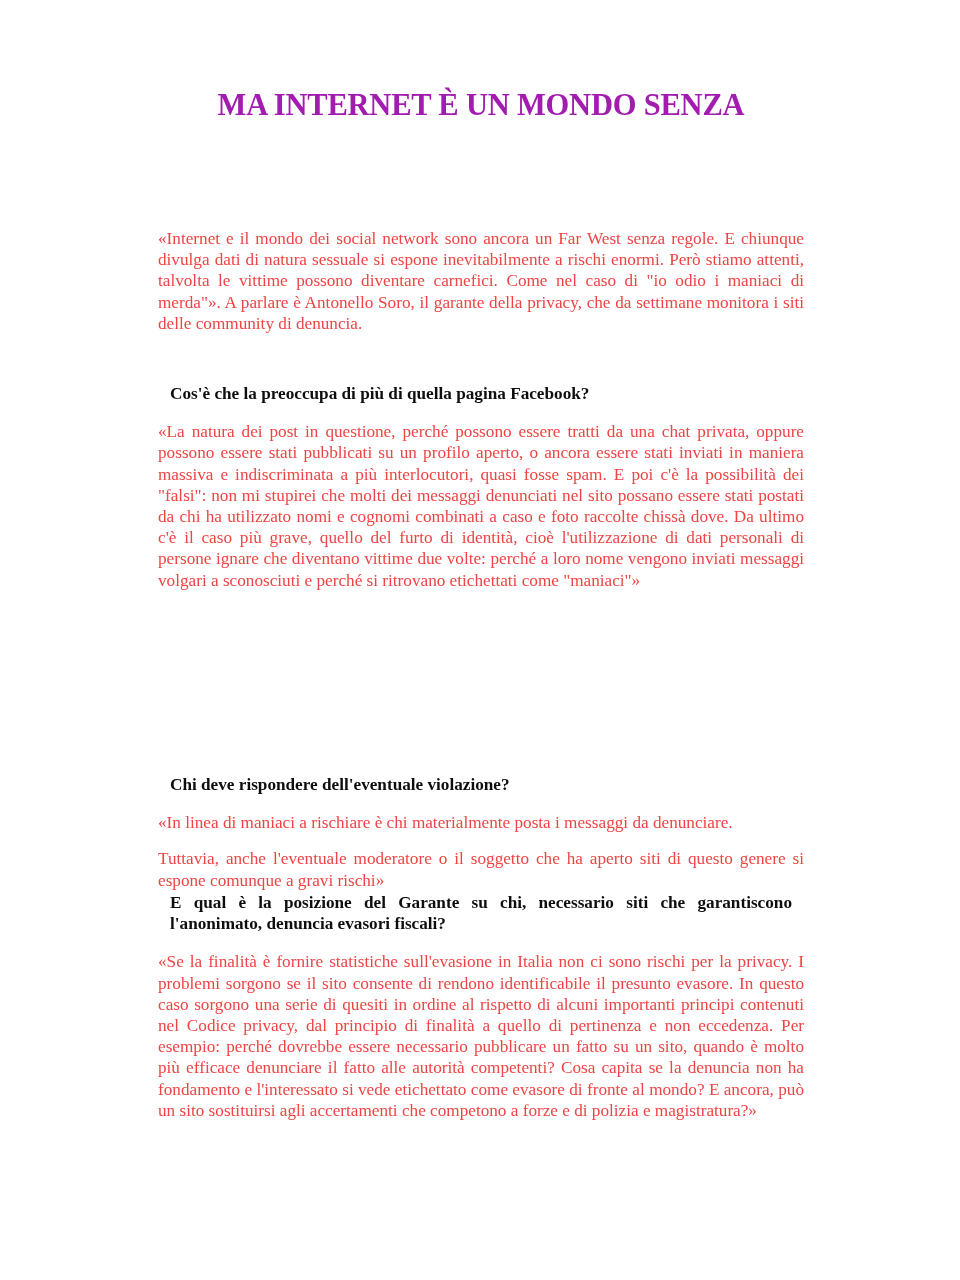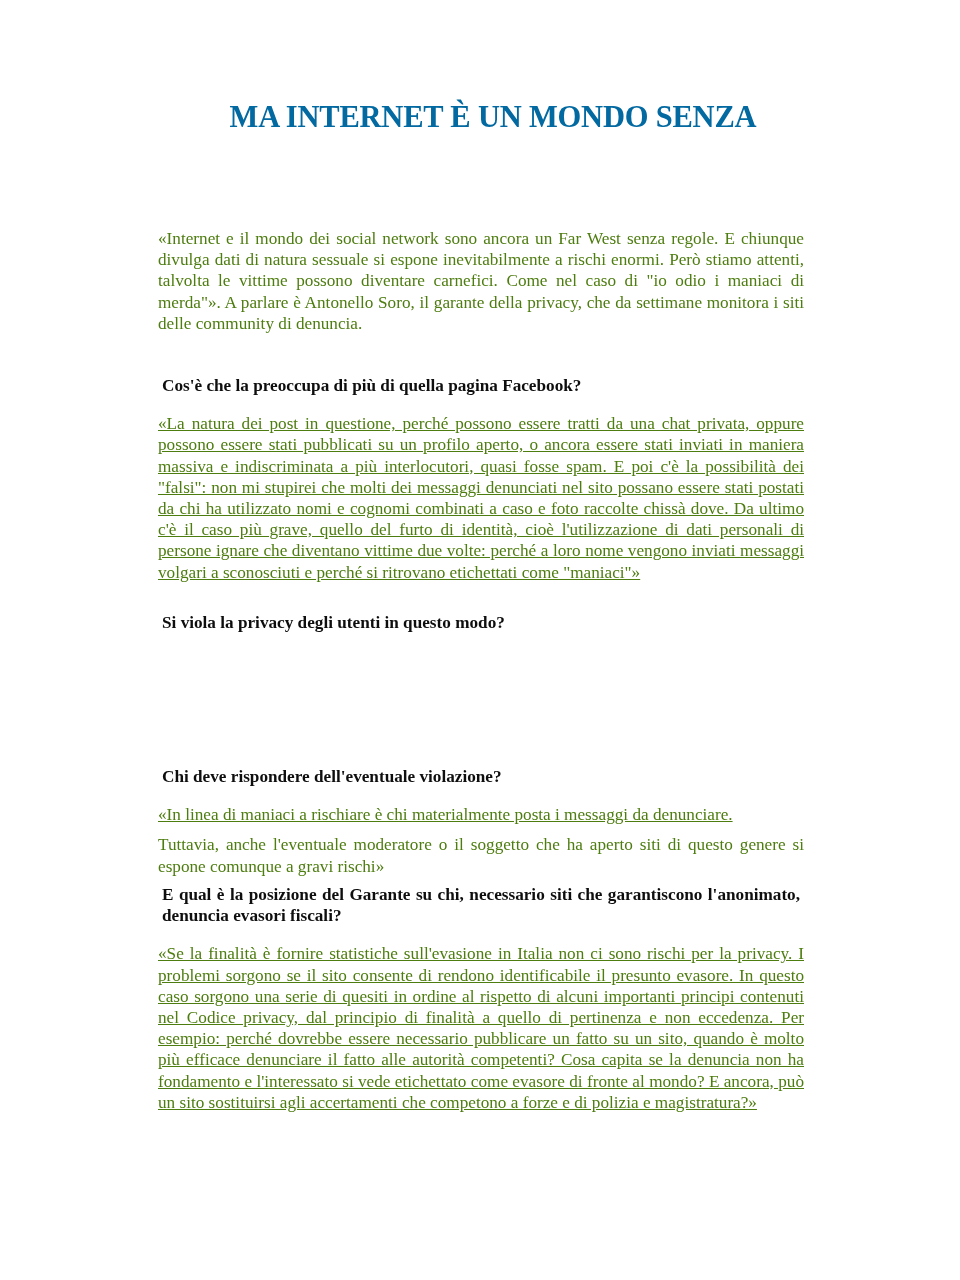--- a/index.html
+++ b/index.html
@@ -15,76 +15,75 @@
     font-family: "Liberation Serif", "DejaVu Serif", serif;
     color: #111111;
   }
   .page {
     position: absolute;
     left: 158px;
     top: 0;
     width: 646px;
   }
   .title {
-    margin: 12px;
+    margin: 0;
     position: absolute;
     top: 88px;
     left: 0;
     width: 646px;
     text-align: center;
     font-weight: bold;
     font-size: 30.5px;
     line-height: 35px;
     letter-spacing: -0.2px;
-    color: #0369a1;
+    color: #a21caf;
   }
   .title span { display: block; }
   .block {
     position: absolute;
     left: 0;
     width: 646px;
   }
   p {
     margin: 0;
     font-size: 17.2px;
     line-height: 21.2px;
     text-align: justify;
-    color: #4d7c0f;
+    color: #ef4444;
   }
   h2 {
-    margin: 4px;
+    margin: 12px;
     font-size: 17.2px;
     line-height: 21.2px;
     font-weight: bold;
     text-align: justify;
     color: #0e0e0e;
   }
-  .gap-q { margin-top: 17px; text-decoration: underline; }
-  .gap-p { margin-top: 9px; }
+  .gap-q { margin-top: 17px; }
+  .gap-p { margin-top: 15px; }
 </style>
 </head>
 <body>
 
 <div class="page">
 
   <h1 class="title">
     <span>MA INTERNET È UN MONDO SENZA</span>
   </h1>
 
   <div class="block" style="top:228px;">
     <p>«Internet e il mondo dei social network sono ancora un Far West senza regole. E chiunque divulga dati di natura sessuale si espone inevitabilmente a rischi enormi. Però stiamo attenti, talvolta le vittime possono diventare carnefici. Come nel caso di "io odio i maniaci di merda"». A parlare è Antonello Soro, il garante della privacy, che da settimane monitora i siti delle community di denuncia.</p>
   </div>
 
   <div class="block" style="top:371px;">
     <h2>Cos'è che la preoccupa di più di quella pagina Facebook?</h2>
     <p class="gap-q">«La natura dei post in questione, perché possono essere tratti da una chat privata, oppure possono essere stati pubblicati su un profilo aperto, o ancora essere stati inviati in maniera massiva e indiscriminata a più interlocutori, quasi fosse spam. E poi c'è la possibilità dei "falsi": non mi stupirei che molti dei messaggi denunciati nel sito possano essere stati postati da chi ha utilizzato nomi e cognomi combinati a caso e foto raccolte chissà dove. Da ultimo c'è il caso più grave, quello del furto di identità, cioè l'utilizzazione di dati personali di persone ignare che diventano vittime due volte: perché a loro nome vengono inviati messaggi volgari a sconosciuti e perché si ritrovano etichettati come "maniaci"»</p>
   </div>
 
   <div class="block" style="top:608px;">
-    <h2>Si viola la privacy degli utenti in questo modo?</h2>
   </div>
 
   <div class="block" style="top:762px;">
     <h2>Chi deve rispondere dell'eventuale violazione?</h2>
     <p class="gap-q">«In linea di maniaci a rischiare è chi materialmente posta i messaggi da denunciare.</p>
     <p class="gap-p">Tuttavia, anche l'eventuale moderatore o il soggetto che ha aperto siti di questo genere si espone comunque a gravi rischi»</p>
   </div>
 
   <div class="block" style="top:880px;">
     <h2>E qual è la posizione del Garante su chi, necessario siti che garantiscono l'anonimato, denuncia evasori fiscali?</h2>

